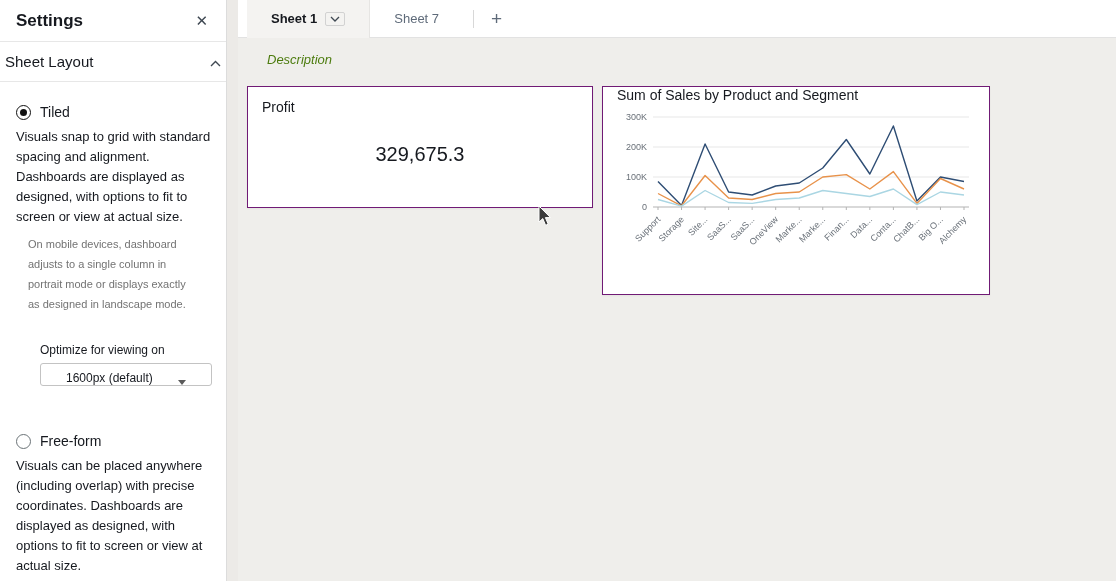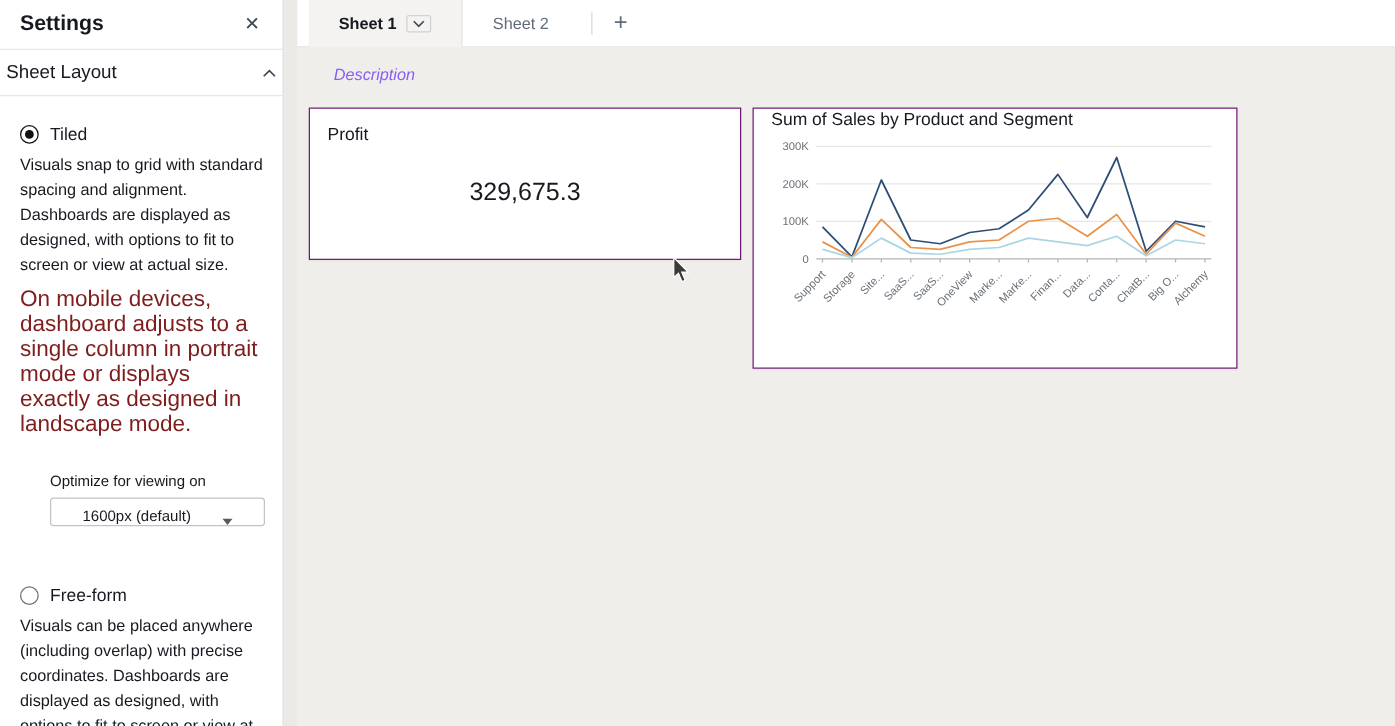--- a/index.html
+++ b/index.html
@@ -19,42 +19,42 @@
   .section-title { font-size:15px; font-weight:500; margin:0; }
   .section-body { padding:22px 14px 0 16px; overflow:hidden; }
   .radio-row { display:flex; align-items:center; gap:9px; margin-bottom:7px; cursor:pointer; }
   .radio-outer { width:15px; height:15px; border-radius:50%; border:1px solid #6b7377; background:#fff;
                  display:flex; align-items:center; justify-content:center; flex:none; }
   .radio-row.selected .radio-outer { border-color:#111; }
   .radio-dot { width:7px; height:7px; border-radius:50%; background:#111; }
   .radio-label { font-size:14px; }
   .indent { margin-left:24px; }
   .desc { font-size:13px; line-height:20px; margin:0; color:#16191f; }
-  .note { font-size:18px; line-height:20px; margin:7px 0 0; color:#7f1d1d; }
+  .note { font-size:11px; line-height:20px; margin:7px 12px 0; color:#737373; }
   .field { margin:29px 0 0 24px; }
   .field-label { font-size:12px; margin:0 0 6px; }
   .select { width:172px; height:23px; border:1px solid #c3c3c3; border-radius:3px; background:#fff;
             display:flex; align-items:flex-end; justify-content:space-between; padding:0 25px; font-size:12px; cursor:pointer; }
   .caret-down { width:0; height:0; border-left:4px solid transparent; border-right:4px solid transparent;
                 border-top:5px solid #5a5a5a; }
   .freeform-block { margin-top:47px; }
 
   .gutter { width:11px; background:#eceae7; }
 
   
   .main { flex:1; display:flex; flex-direction:column; min-width:0; }
   .tabbar { height:38px; background:#fff; border-bottom:1px solid #e2e2e2; display:flex; align-items:center; padding-left:9px; }
   .tab { height:38px; display:flex; align-items:center; gap:7px; padding:0 24px; font-size:13px; color:#5f6b7a; cursor:pointer; }
   .tab.active { color:#16191f; font-weight:700; background:#f4f3f1; border-right:1px solid #e6e5e3; }
   .tab-caret { margin-left:1px; padding:3px 4px; border:1px solid #d2d2d2; border-radius:2px; background:transparent; line-height:0; cursor:pointer; }
   .tab-divider { width:1px; height:18px; background:#d8d8d8; margin:0 10px; }
   .add-tab { background:none; border:none; font-size:19px; color:#5f6b7a; cursor:pointer; padding:0 7px; line-height:1; }
 
   .canvas { position:relative; flex:1; background:#efeeeb; }
-  .description-field { position:absolute; left:29px; top:14px; font-size:13px; font-style:italic; color:#8b5cf6; cursor:text; }
+  .description-field { position:absolute; left:29px; top:14px; font-size:13px; font-style:italic; color:#4d7c0f; cursor:text; }
   .card { position:absolute; background:#fff; border:1px solid #701a75; box-shadow:0 1px 2px rgba(0,0,0,0.05); cursor:pointer; }
   .card-profit { left:9px; top:48px; width:346px; height:122px; padding:12px 14px; }
   .card-chart  { left:364px; top:48px; width:388px; height:209px; padding:0 14px; }
   .card-title { font-size:14px; font-weight:400; margin:0; }
   .profit-value { margin-top:28px; text-align:center; font-size:20px; }
   .chart-wrap svg { display:block; margin-top:6px; }
   svg text { font-family:"Liberation Sans","DejaVu Sans",sans-serif; }
 
   .cursor { position:absolute; left:300px; top:168px; pointer-events:none; }
 </style>
@@ -115,21 +115,21 @@
     <div class="tabbar">
       <div class="tab active">
         <span>Sheet 1</span>
         <span class="tab-caret">
           <svg width="10" height="6" viewBox="0 0 10 6">
               <polyline points="1,1 5,5 9,1" fill="none" stroke="#3f4852" stroke-width="1.3"></polyline>
             </svg>
         </span>
       </div>
       <div class="tab">
-        <span>Sheet 2</span>
+        <span>Sheet 7</span>
       </div>
       <div class="tab-divider"></div>
       <button class="add-tab">+</button>
     </div>
 
     <div class="canvas">
 
       <div class="description-field">Description</div>
 
       <div class="card card-profit">

